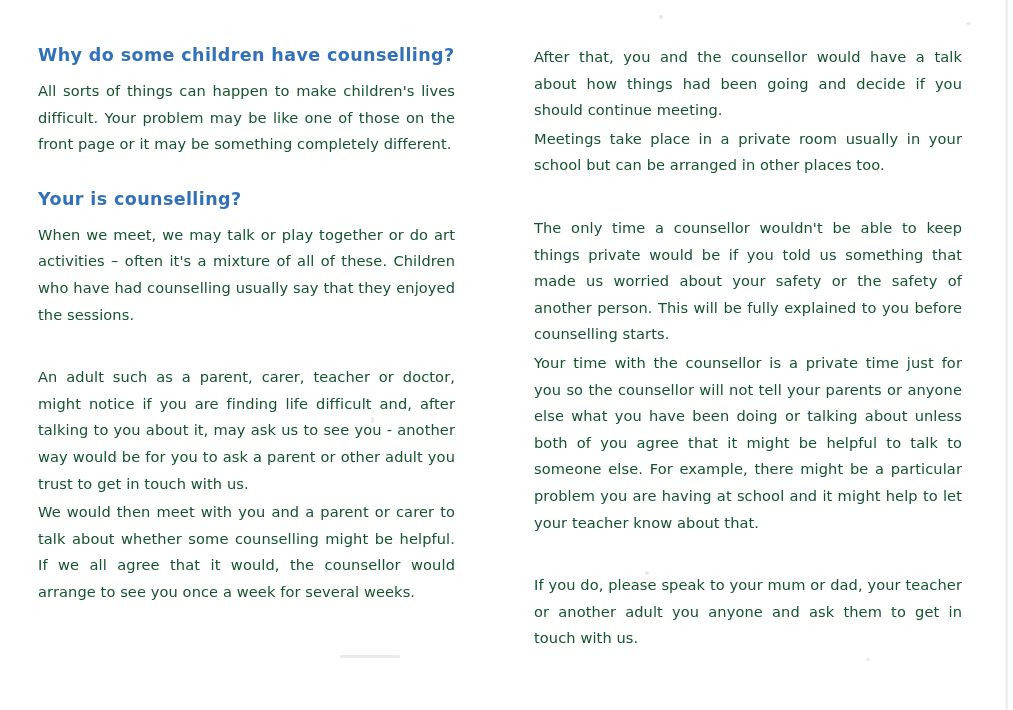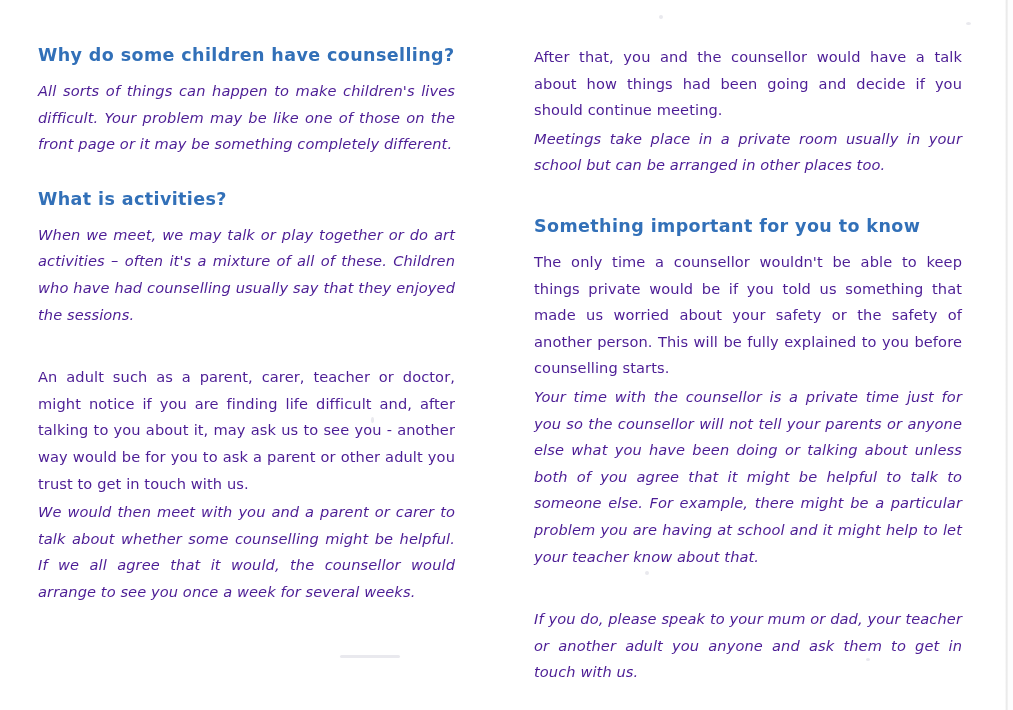--- a/index.html
+++ b/index.html
@@ -66,24 +66,24 @@
   }
   .section { margin-bottom: 20px; }
   .section:last-child { margin-bottom: 0; }
 
   p.body {
     margin: 0 16px 2px 0;
     font-size: 14.6px;
     line-height: 26.6px;
     text-align: justify;
     text-justify: inter-word;
-    color: #4c1d95;
+    color: #14532d;
     letter-spacing: .1px;
   }
-  p.body:last-child { margin-bottom: 0; font-style: italic; }
+  p.body:last-child { margin-bottom: 0; }
 
   .gap-lg { height: 16px; }
   .gap-md { height: 10px; }
 
   
   .speck {
     position: absolute;
     background: #e9e9ee;
     border-radius: 50%;
     pointer-events: none;
@@ -109,21 +109,21 @@
     <div class="col col-left">
 
       <div class="section">
         <h2 class="heading">Why do some children have counselling?</h2>
         <p class="body">All sorts of things can happen to make children's lives difficult. Your problem may be like one of those on the front page or it may be something completely different.</p>
       </div>
 
       <div class="gap-md"></div>
 
       <div class="section">
-        <h2 class="heading">What is activities?</h2>
+        <h2 class="heading">Your is counselling?</h2>
         <p class="body">When we meet, we may talk or play together or do art activities – often it's a mixture of all of these. Children who have had counselling usually say that they enjoyed the sessions.</p>
       </div>
 
       <div class="gap-lg"></div>
 
       <div class="section">
         <p class="body">An adult such as a parent, carer, teacher or doctor, might notice if you are finding life difficult and, after talking to you about it, may ask us to see you - another way would be for you to ask a parent or other adult you trust to get in touch with us.</p>
         <p class="body">We would then meet with you and a parent or carer to talk about whether some counselling might be helpful. If we all agree that it would, the counsellor would arrange to see you once a week for several weeks.</p>
       </div>
 
@@ -132,21 +132,20 @@
     <div class="col col-right">
 
       <div class="section">
         <p class="body">After that, you and the counsellor would have a talk about how things had been going and decide if you should continue meeting.</p>
         <p class="body">Meetings take place in a private room usually in your school but can be arranged in other places too.</p>
       </div>
 
       <div class="gap-lg"></div>
 
       <div class="section">
-        <h2 class="heading">Something important for you to know</h2>
         <p class="body">The only time a counsellor wouldn't be able to keep things private would be if you told us something that made us worried about your safety or the safety of another person. This will be fully explained to you before counselling starts.</p>
         <p class="body">Your time with the counsellor is a private time just for you so the counsellor will not tell your parents or anyone else what you have been doing or talking about unless both of you agree that it might be helpful to talk to someone else. For example, there might be a particular problem you are having at school and it might help to let your teacher know about that.</p>
       </div>
 
       <div class="gap-lg"></div>
 
       <div class="section">
         <p class="body">If you do, please speak to your mum or dad, your teacher or another adult you anyone and ask them to get in touch with us.</p>
 
       </div>

